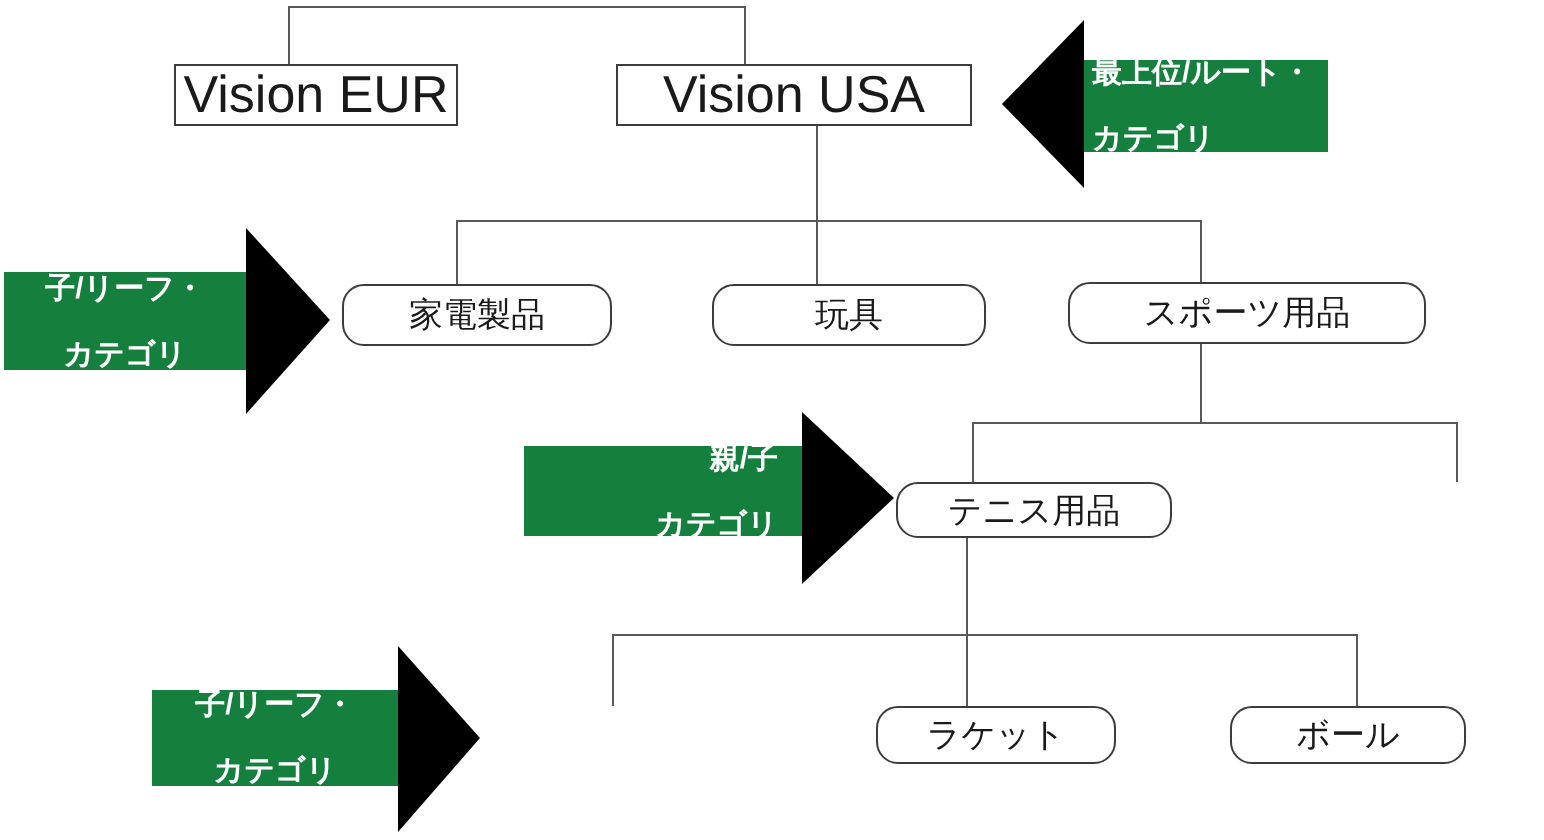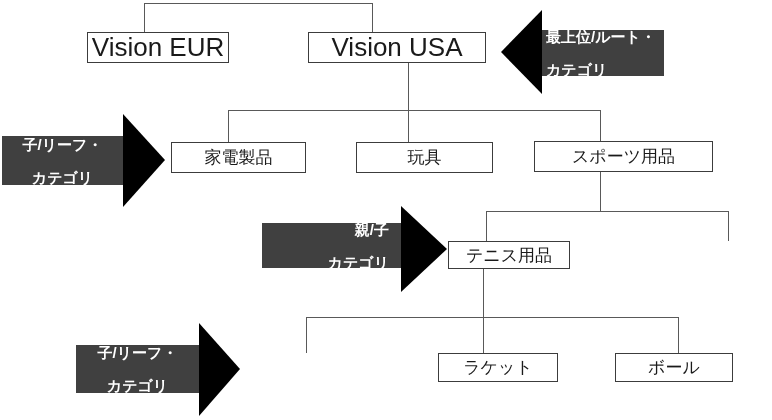--- a/index.html
+++ b/index.html
@@ -28,26 +28,26 @@
     box-sizing: border-box;
     background: #ffffff;
     border: 1px solid #3c3c3c;
     display: flex;
     align-items: center;
     justify-content: center;
     color: #1a1a1a;
     white-space: nowrap;
   }
   .node.latin { font-size: 26px; }
-  .node.cjk   { font-size: 17px; }
+  .node.cjk   { font-size: 17px; border-radius: 11px; }
   
   .ann-shaft {
     position: absolute;
     box-sizing: border-box;
-    background: #404040;
+    background: #15803d;
     color: #ffffff;
     font-weight: bold;
     font-size: 15px;
     line-height: 17px;
     display: flex;
     flex-direction: column;
     justify-content: center;
     gap: 16px;
   }
   .ann-shaft .ln { white-space: nowrap; }
@@ -112,21 +112,21 @@
     </div>
   <div class="node cjk" style="left:171px; top:142px; width:135px; height:31px;">
       <span>家電製品</span>
     </div>
   <div class="node cjk" style="left:356px; top:142px; width:137px; height:31px;">
       <span>玩具</span>
     </div>
   <div class="node cjk" style="left:534px; top:141px; width:179px; height:31px;">
       <span>スポーツ用品</span>
     </div>
-  <div class="node cjk" style="left:448px; top:241px; width:122px; height:28px;">
+  <div class="node cjk" style="left:448px; top:241px; width:138px; height:28px;">
       <span>テニス用品</span>
     </div>
   <div class="node cjk" style="left:615px; top:353px; width:118px; height:29px;">
       <span>ボール</span>
     </div>
   <div class="node cjk" style="left:438px; top:353px; width:120px; height:29px;">
       <span>ラケット</span>
     </div>
 
   <div>

